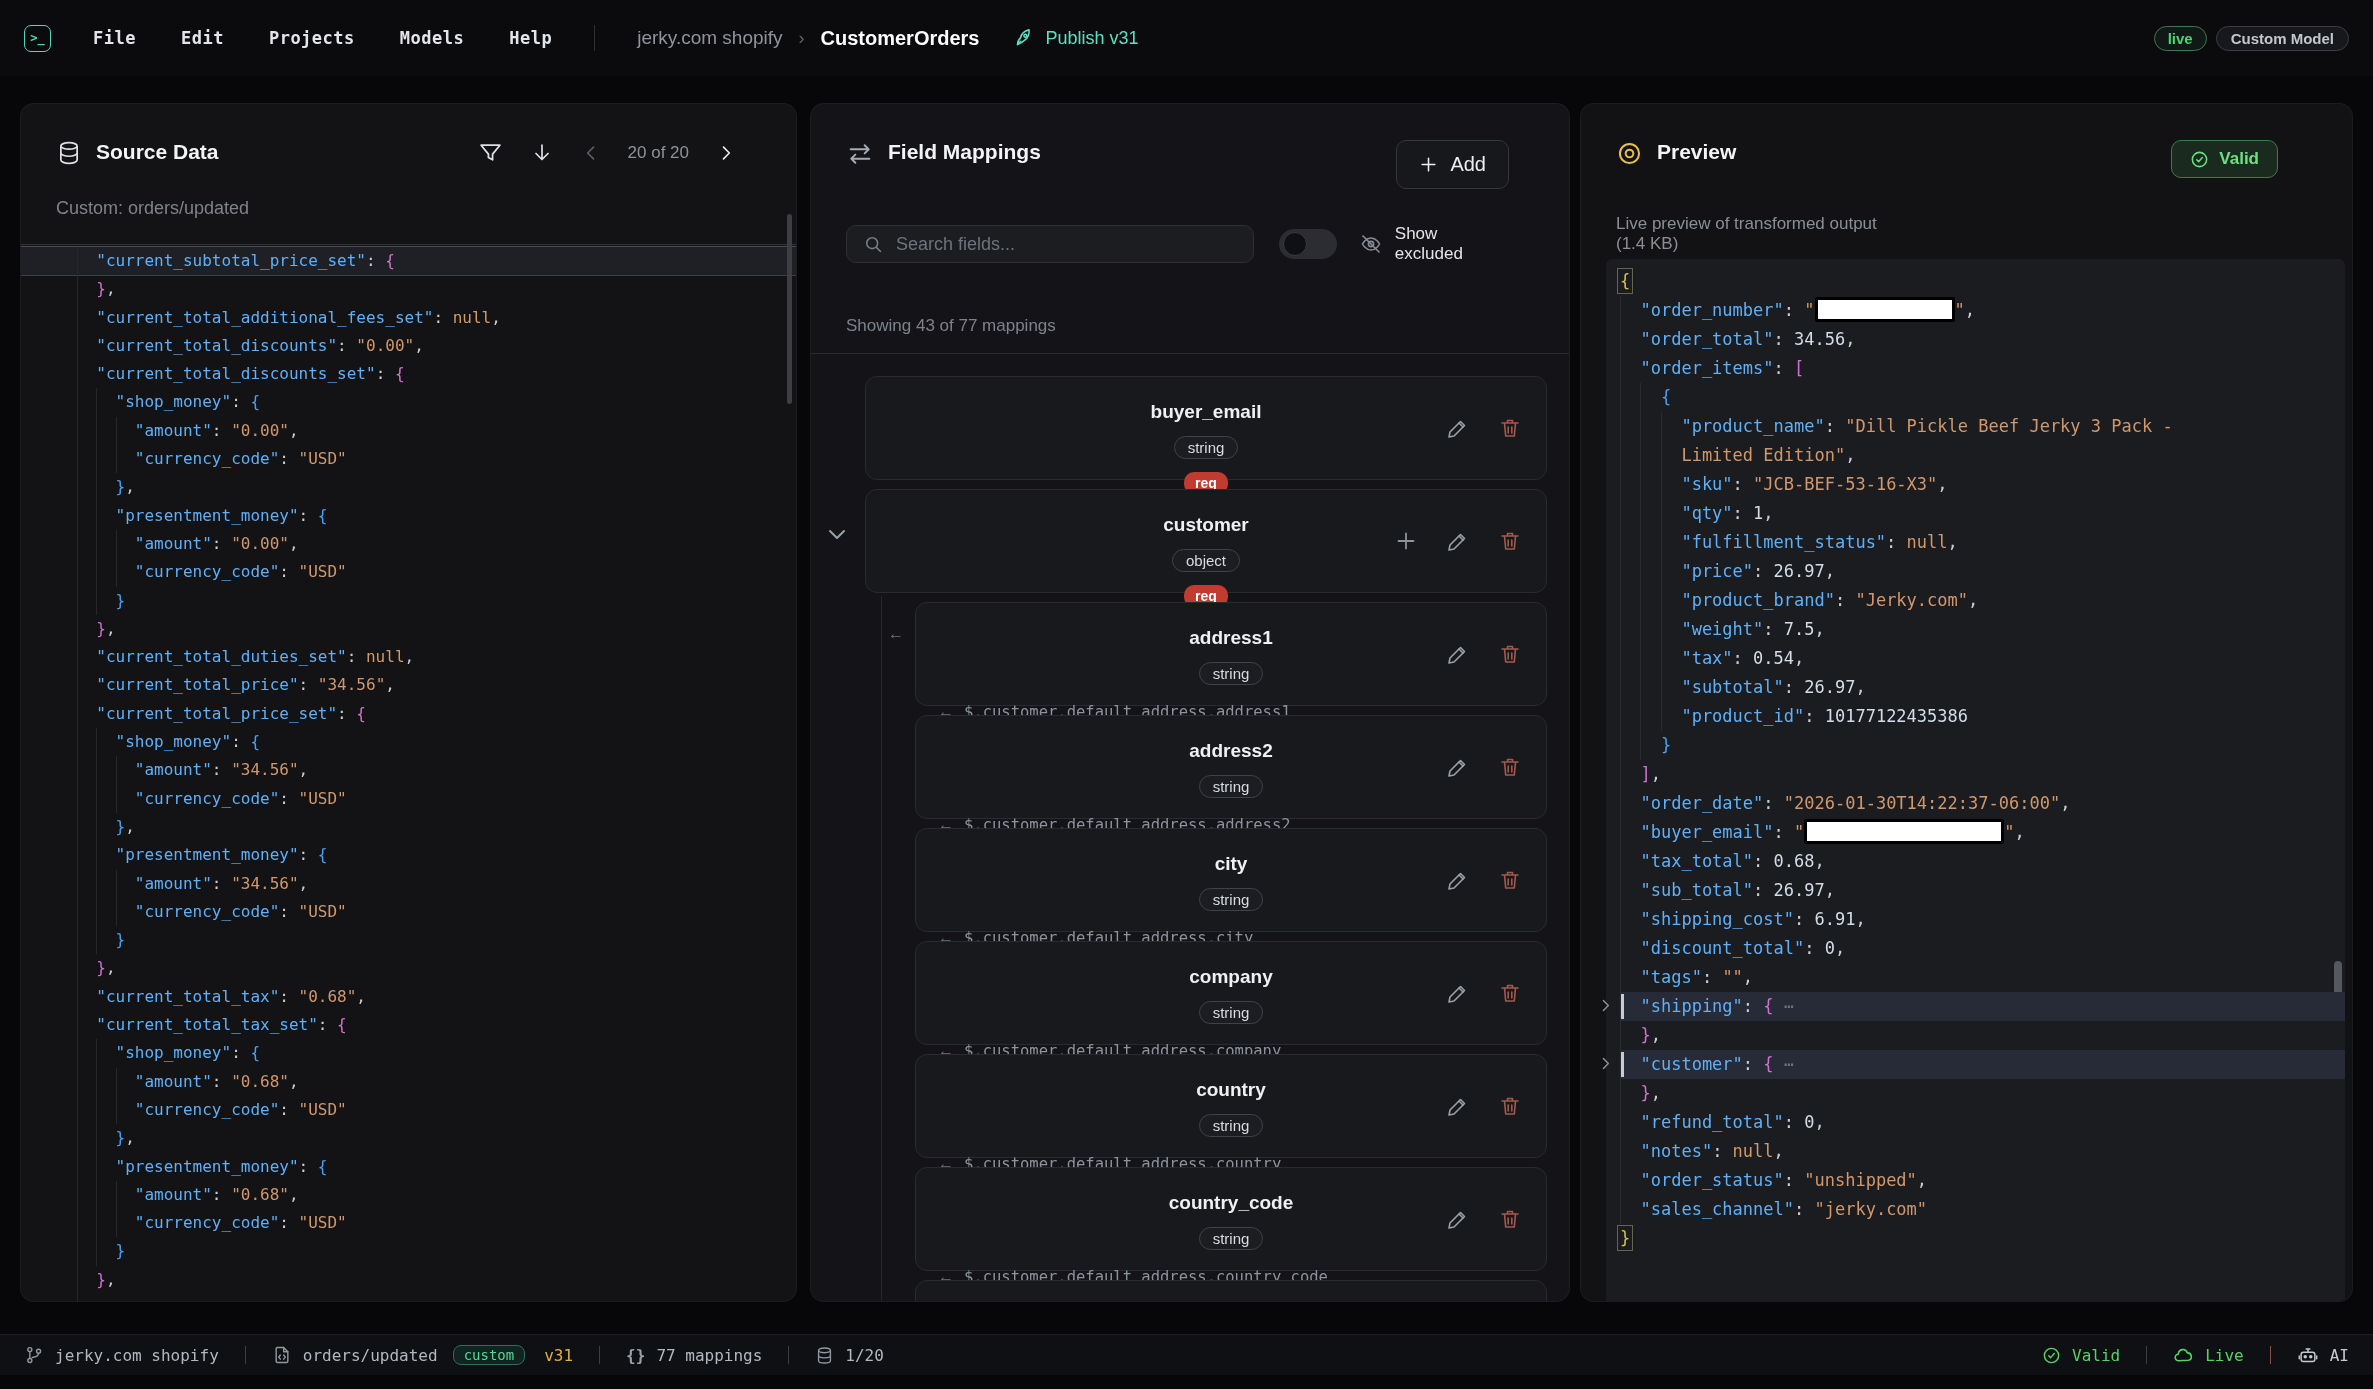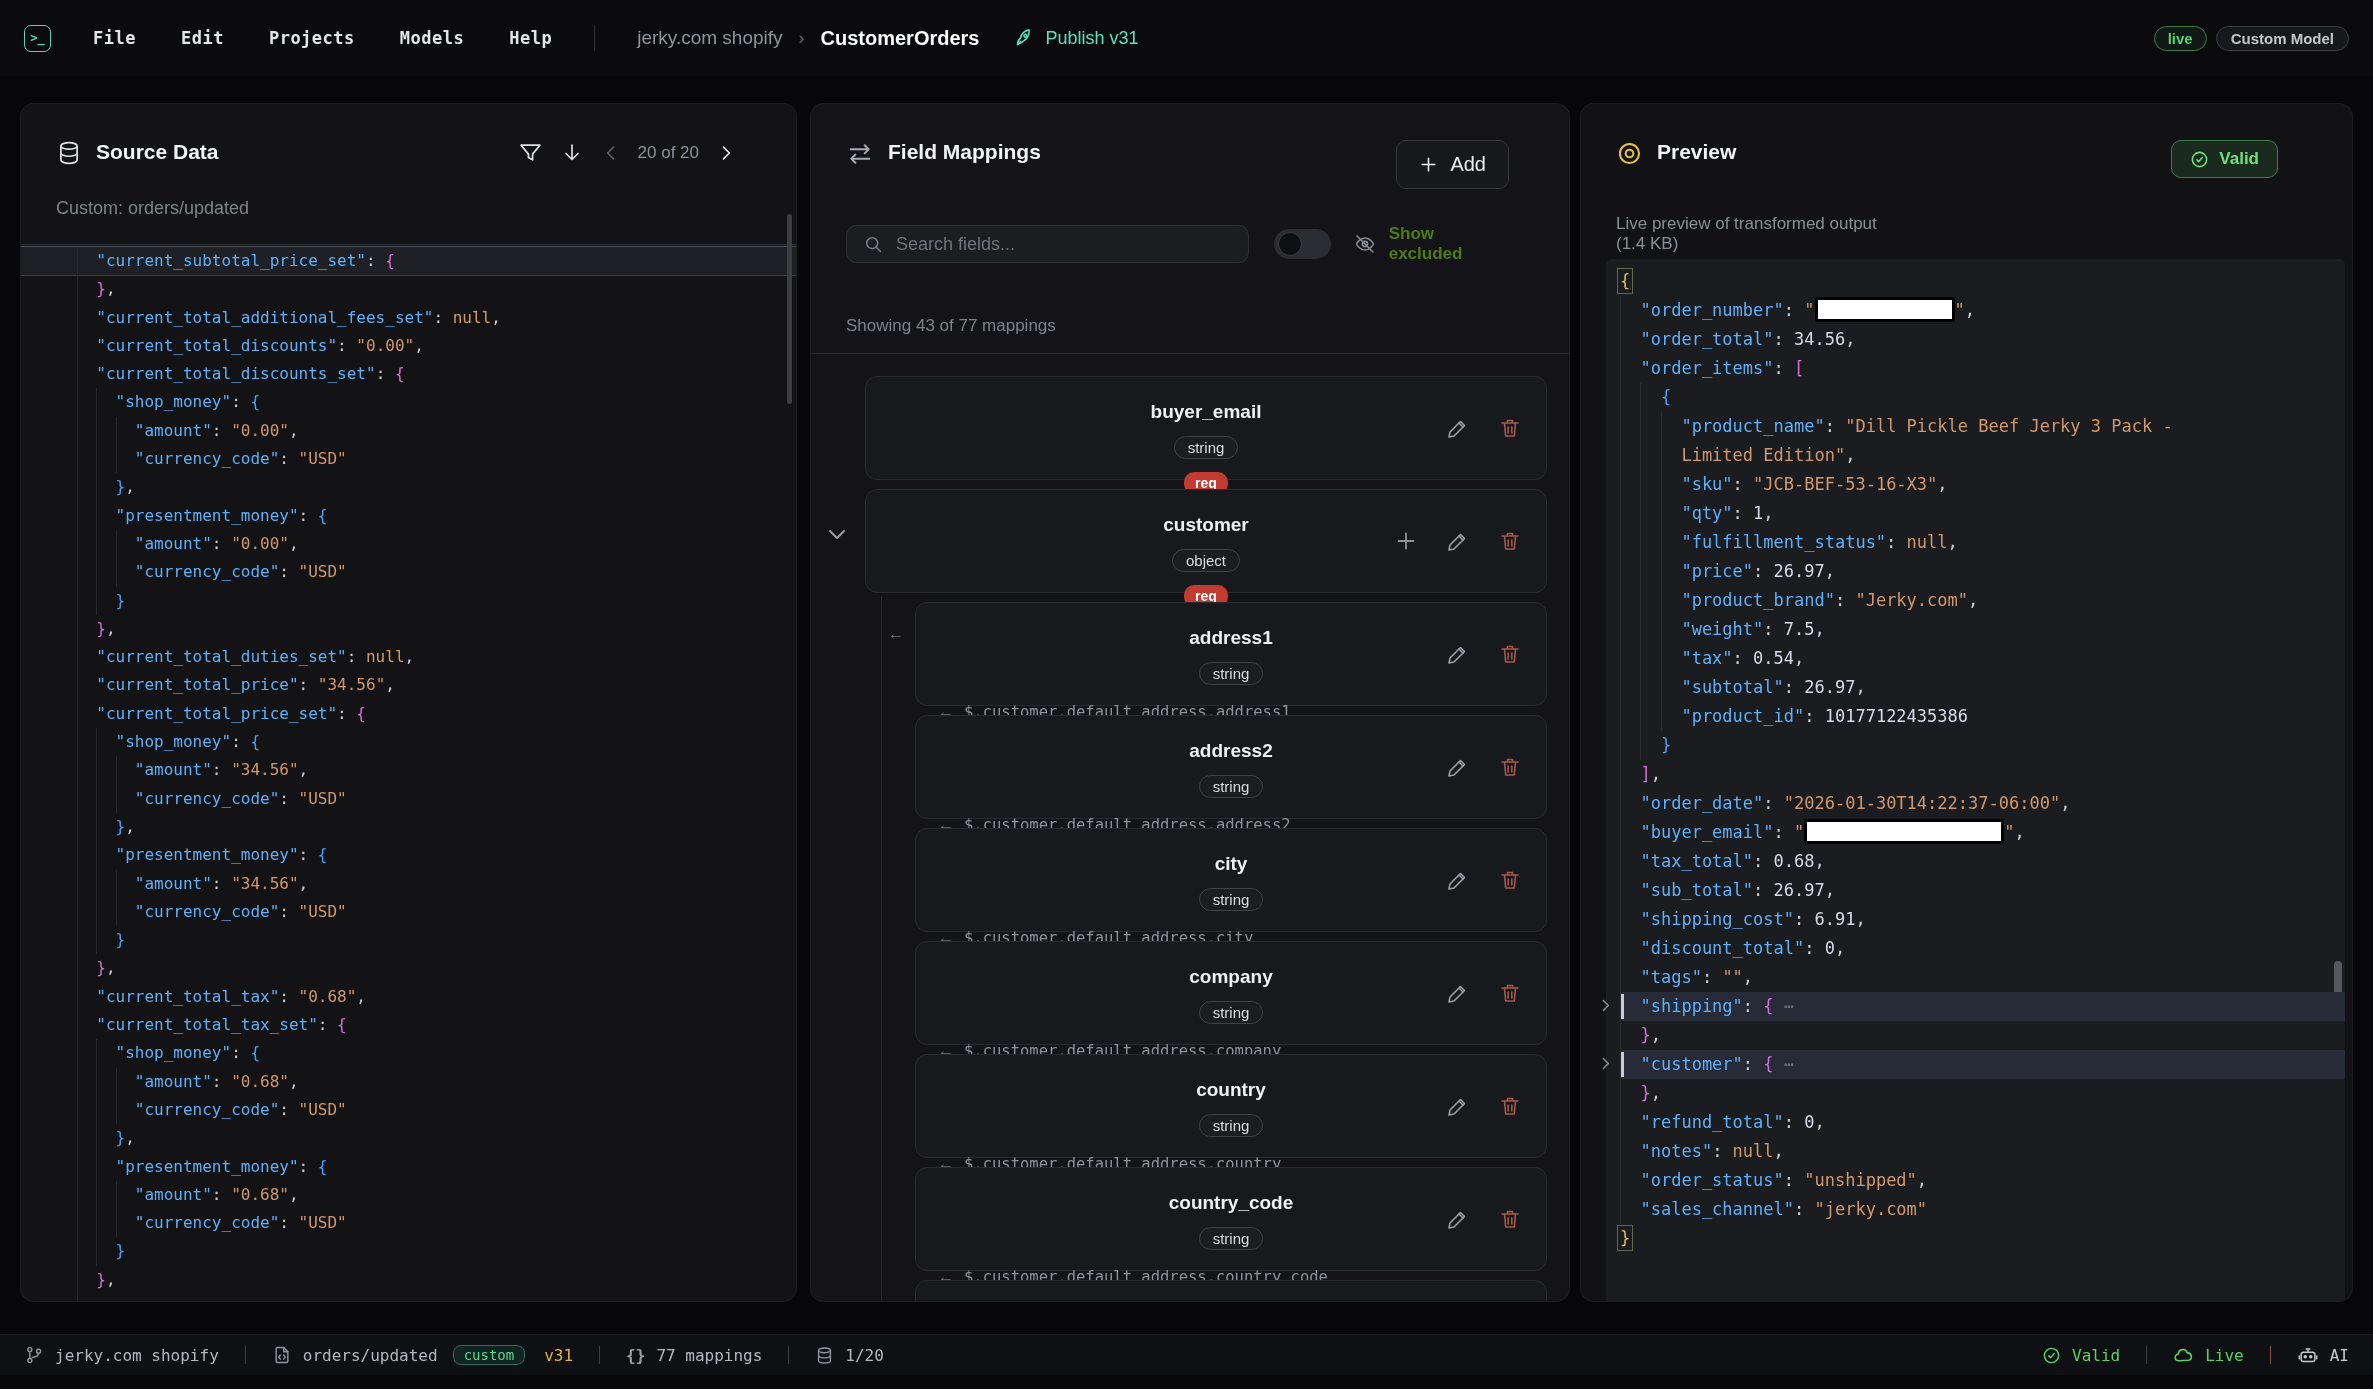--- a/index.html
+++ b/index.html
@@ -24,21 +24,21 @@
   
   .panel { position:absolute; top:103px; bottom:87px; background:#131316; border:1px solid rgba(255,255,255,.045); border-radius:14px; overflow:hidden; }
   #src-panel { left:20px;  width:777px; }
   #map-panel { left:810px; width:760px; background:#141418; }
   #pv-panel  { left:1580px; width:773px; background:#121215; }
 
   .p-head { position:absolute; left:0; right:0; top:36px; display:flex; align-items:flex-start; padding:0 60px 0 35px; }
   .p-title { font-size:21px; font-weight:bold; color:#f2f4f6; margin-left:14px; }
 
   
-  .src-controls { margin-left:auto; display:flex; align-items:center; gap:17px; color:#cdd1d7; }
+  .src-controls { margin-left:auto; display:flex; align-items:center; gap:27px; color:#cdd1d7; }
   .src-topic { position:absolute; left:35px; top:94px; font-size:18px; color:#7e838b; }
   .src-divider { position:absolute; left:0; right:0; top:140px; border-top:1px solid #333439; }
   .page-count { color:#8d929a; font-size:17px; }
   .chev-dim { color:#5a5e66; }
 
   
   .code { font:16px "DejaVu Sans Mono", monospace; }
   .cl { position:relative; height:28.3px; line-height:28.3px; white-space:pre; }
   .g { display:inline-block; width:2ch; height:28.3px; vertical-align:top; box-shadow:inset 1px 0 0 #26272d; }
   .tk.k{color:#5fb0f8} .tk.s{color:#d2986d} .tk.u{color:#d19a66} .tk.n{color:#d3dce8}
@@ -52,21 +52,21 @@
   .src-thumb { position:absolute; right:4px; top:110px; width:5px; height:190px; background:#3c3e44; border-radius:3px; }
 
   
   .add-btn { margin-left:auto; display:flex; align-items:center; gap:12px; border:1px solid #34363c; border-radius:10px; padding:12px 22px; color:#eceef1; font-size:20px; background:#17181c; cursor:pointer; }
   .mp-search-row { position:absolute; left:35px; right:60px; top:120px; display:flex; align-items:center; }
   .search-box { width:411px; height:38px; background:#1c1d21; border:1px solid #2e2f35; border-radius:10px; display:flex; align-items:center; padding:0 16px; gap:12px; }
   .search-box input { background:transparent; border:none; outline:none; color:#c7ccd3; font-size:18px; width:100%; }
   .search-box input::placeholder { color:#6e737b; }
   .toggle { margin-left:25px; width:58px; height:30px; border-radius:999px; background:#2b2d32; position:relative; cursor:pointer; }
   .toggle .knob { position:absolute; left:4px; top:3px; width:24px; height:24px; border-radius:50%; background:#0f1013; border:1px solid #3a3c42; }
-  .excl-label { margin-left:22px; display:flex; align-items:center; gap:12px; color:#4d7c0f; font-size:17px;font-weight:bold; }
+  .excl-label { margin-left:22px; display:flex; align-items:center; gap:12px; color:#e5e5e5; font-size:17px; }
   .mp-summary { position:absolute; left:35px; top:212px; font-size:17px; color:#7d828a; }
   .mp-div { position:absolute; left:0; right:0; top:249px; border-top:1px solid #2a2b30; }
   .mp-list { position:absolute; left:0; right:0; top:250px; bottom:0; padding:22px 22px 0 54px; overflow:hidden; }
   .mrow { position:relative; height:104px; margin-bottom:9px; background:#18191d; border:1px solid #2a2b30; border-radius:12px; padding:24px 22px; }
   .mrow.child { margin-left:50px; }
   .mrow.partial { height:104px; margin-bottom:0; }
   .mrow-top { display:flex; align-items:center; gap:13px;flex-direction:column; }
   .mname { font-size:19px; font-weight:bold; color:#eef0f3; }
   .tpill { border:1px solid #404249; border-radius:999px; padding:2px 13px; font-size:15px; color:#d8dbe0; background:rgba(255,255,255,.02); }
   .rpill { background:#c23b31; border-radius:10px; padding:3px 11px; font-size:14px; font-weight:bold; color:#fff; }

